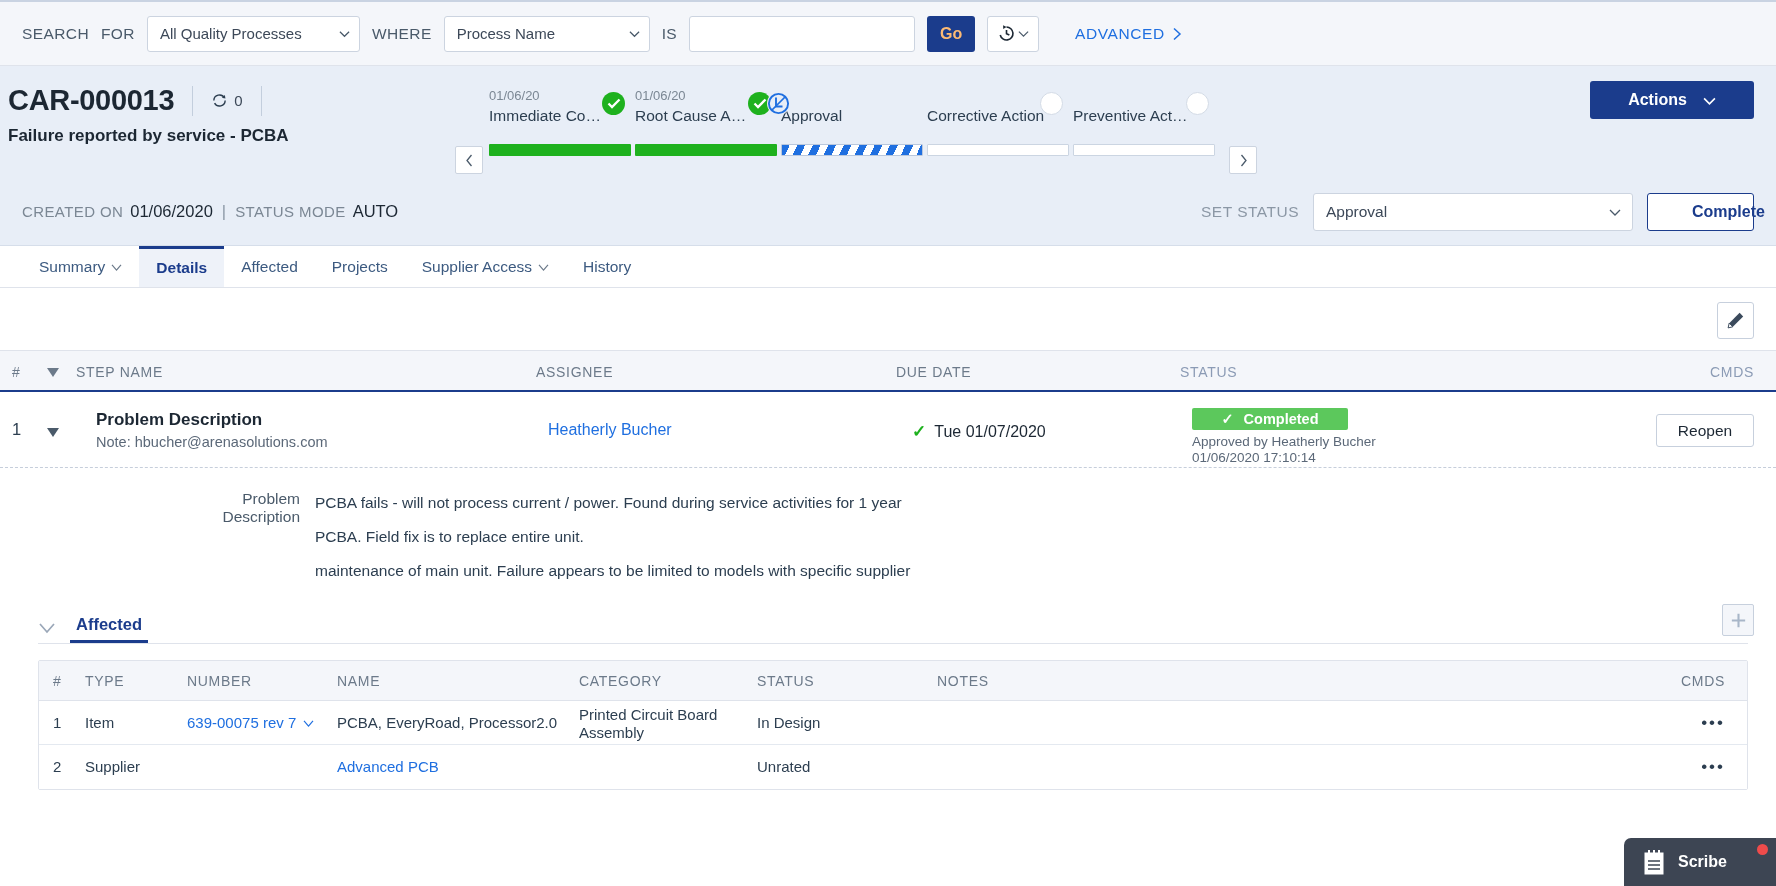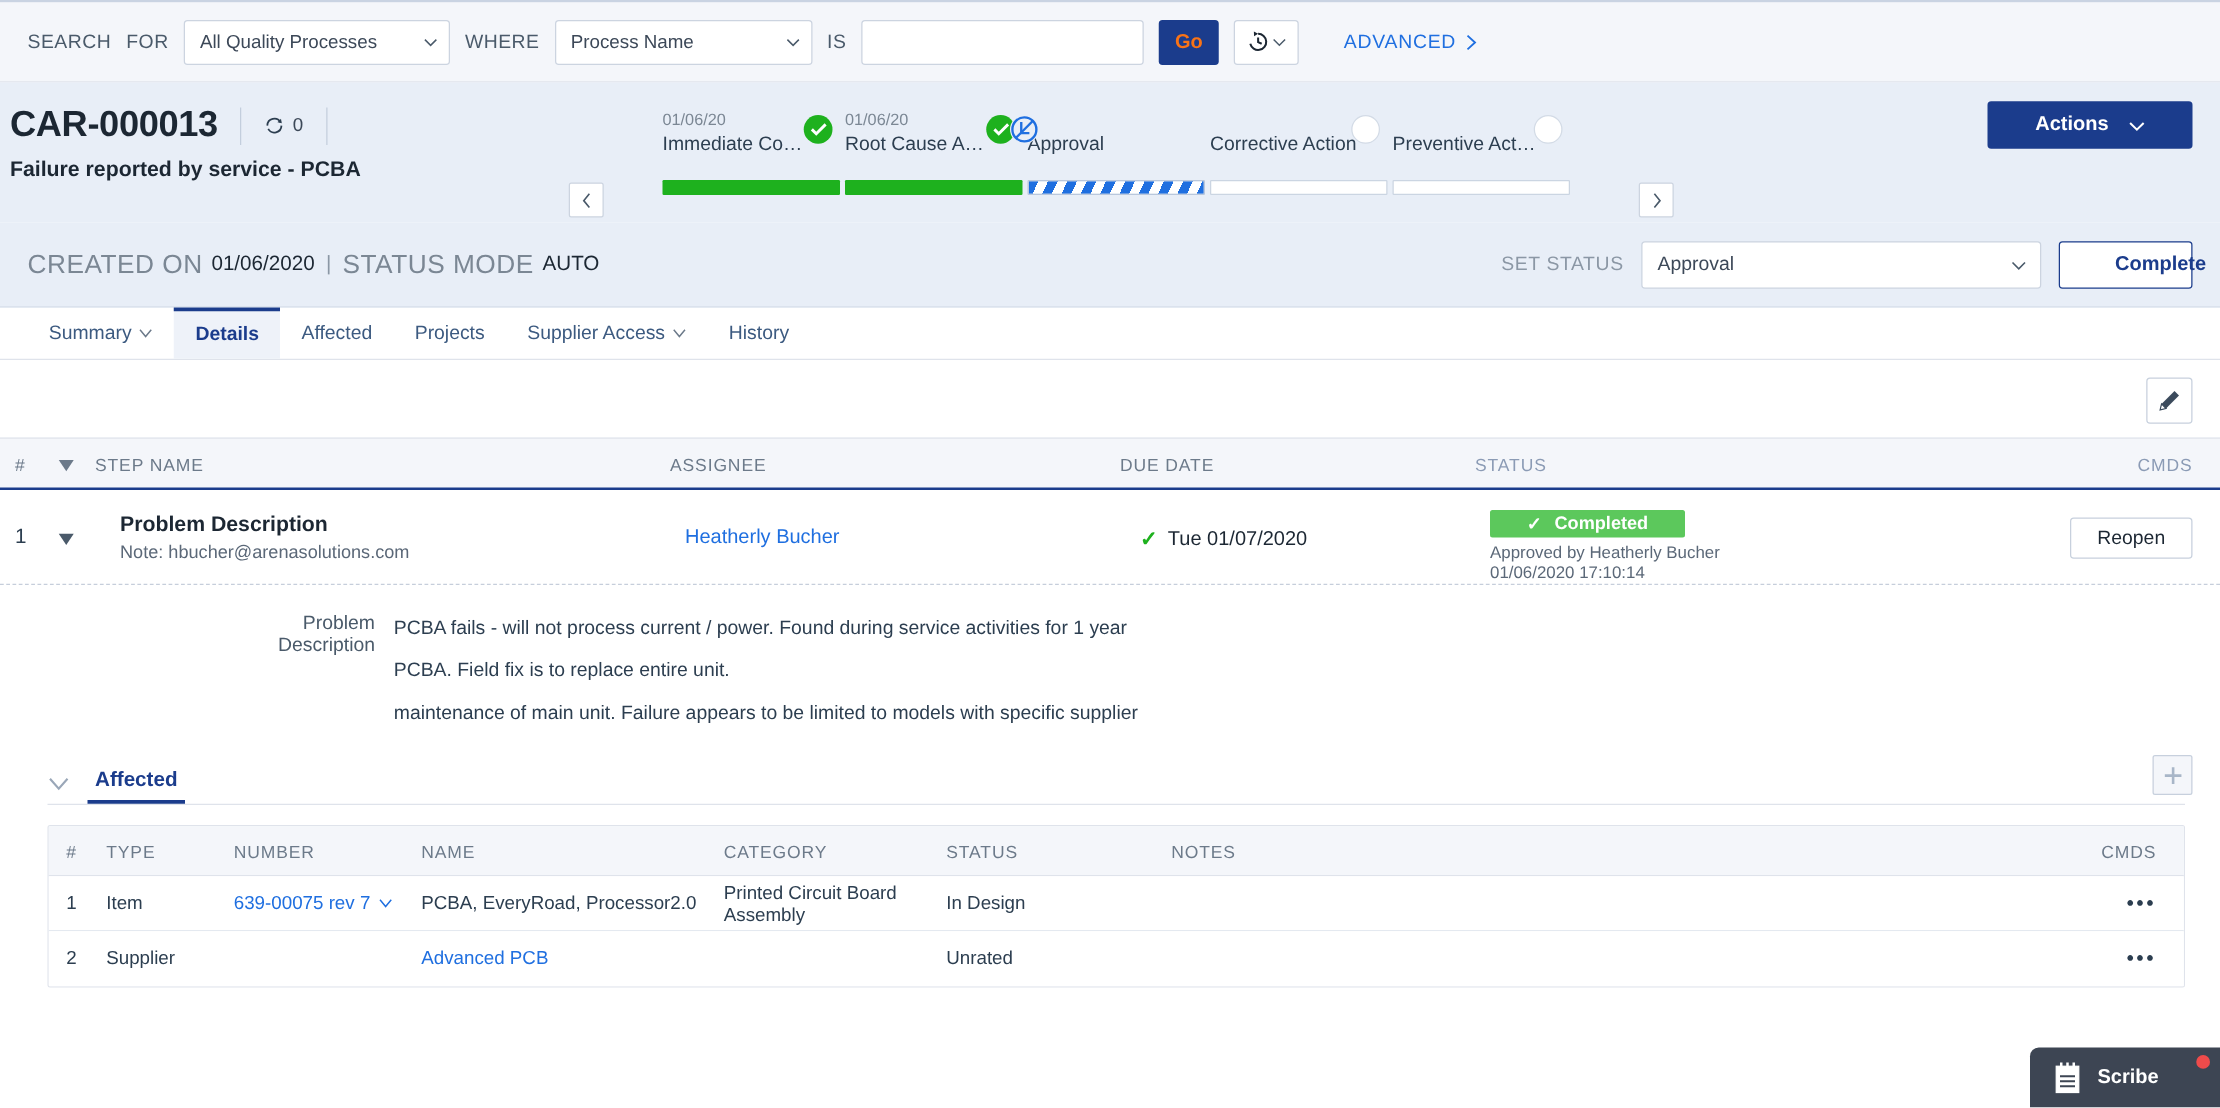--- a/index.html
+++ b/index.html
@@ -55,21 +55,21 @@
     border: 1px solid #ccd4e0;
     border-radius: 3px;
     padding: 0 10px;
     font-size: 15px;
     font-family: "Liberation Sans", sans-serif;
     color: #3c4858;
   }
   .go-btn {
     height: 36px; min-width: 48px;
     background: #1b3c8c;
-    color: #f97316;
+    color: #fdba74;
     border: none; border-radius: 3px;
     font-size: 16px; font-weight: bold;
     font-family: "Liberation Sans", sans-serif;
     cursor: pointer;
     padding: 0 12px;
   }
   .hist-btn {
     height: 36px; width: 52px;
     background: #fff;
     border: 1px solid #ccd4e0;
@@ -125,21 +125,21 @@
     font-family: "Liberation Sans", sans-serif;
     cursor: pointer;
     display: flex; align-items: center; justify-content: center;
     gap: 16px;
   }
 
   
   .wf {
     position: absolute;
     left: 455px; top: 22px;
-    display: flex; align-items: flex-start; gap: 41px;
+    display: flex; align-items: flex-start;
   }
   .wf-arrow {
     width: 28px; height: 28px;
     background: #fff;
     border: 1px solid #ccd4e0;
     border-radius: 2px;
     display: flex; align-items: center; justify-content: center;
     margin-top: 58px;
     cursor: pointer;
     flex: none;
@@ -188,21 +188,21 @@
 
   
   .metabar {
     background: #e8eef7;
     height: 68px;
     display: flex; align-items: center;
     padding: 0 22px;
     position: relative;
     border-bottom: 1px solid #d6deea;
   }
-  .meta-lab { font-size: 21px; color: #7b8794; letter-spacing: .4px; text-align: center; }
+  .meta-lab { font-size: 15px; color: #7b8794; letter-spacing: .4px; text-align: center; }
   .meta-val { font-size: 16.5px; color: #1c2733; margin-left: 7px; }
   .meta-pipe { color: #8b97a5; margin: 0 9px; font-size: 16.5px; }
   .status-group {
     position: absolute; right: 22px;
     display: flex; align-items: center; gap: 14px;
   }
   .set-status-lab { font-size: 15.5px; color: #8b97a5; letter-spacing: .5px; }
   .status-sel {
     width: 320px; height: 38px;
     background: #fff;

